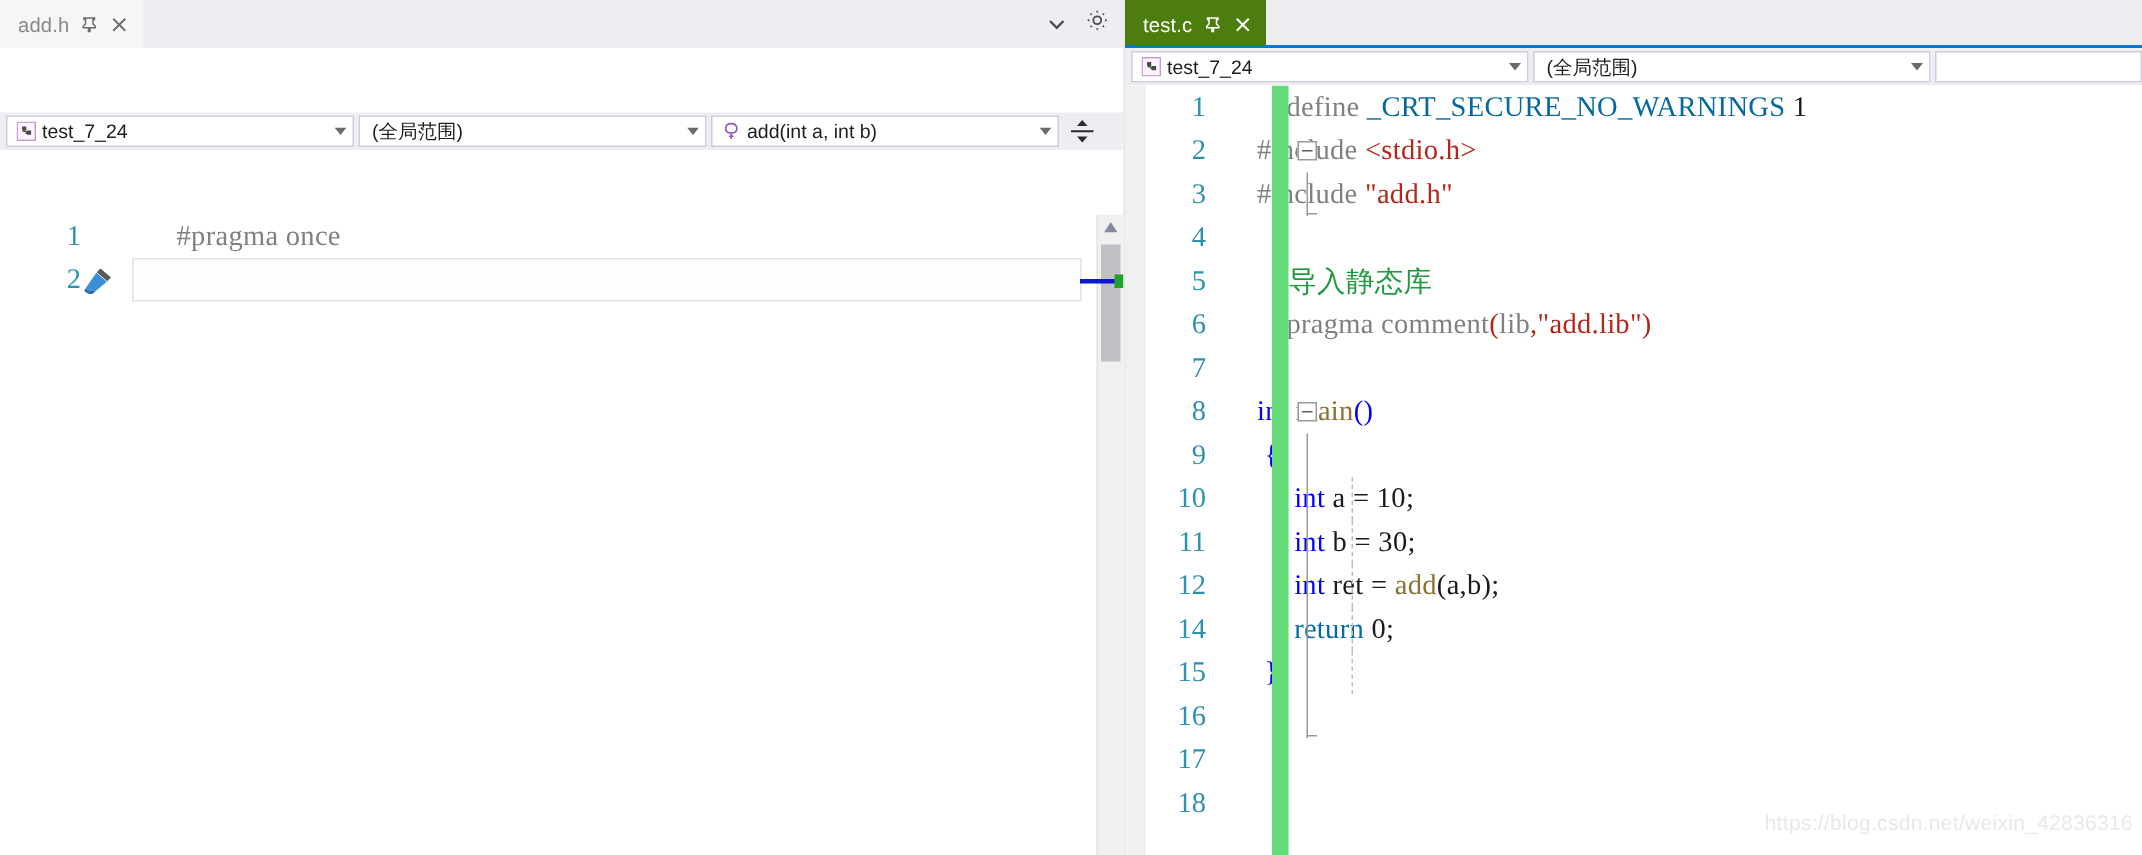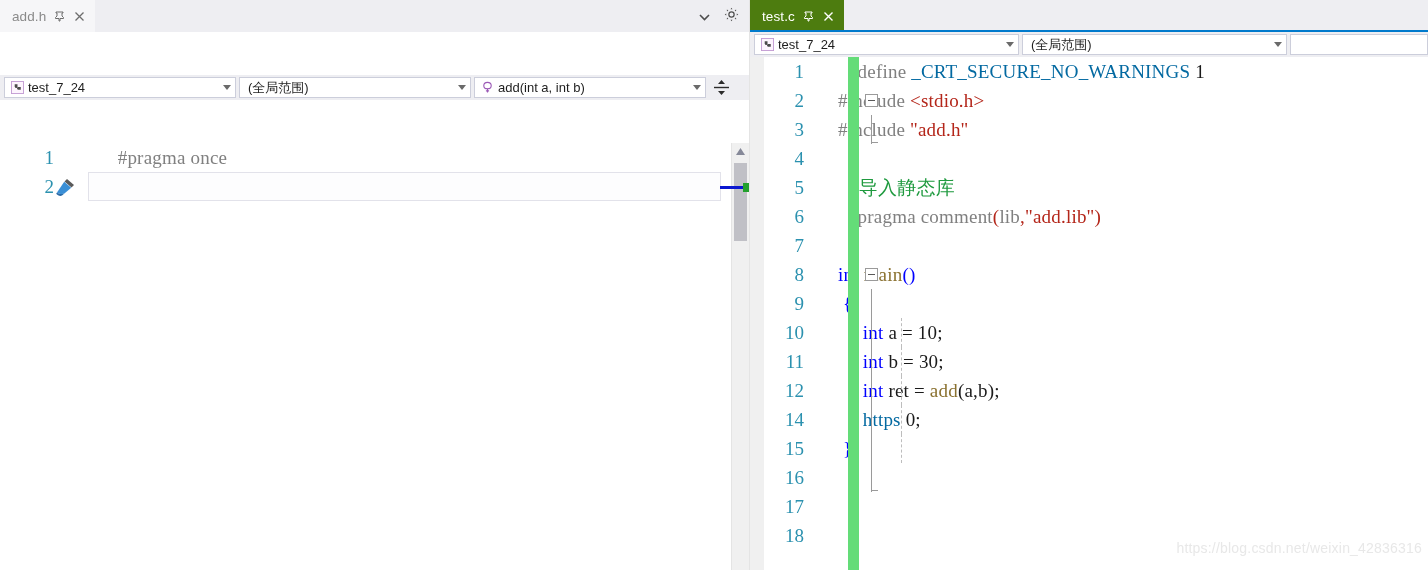--- a/index.html
+++ b/index.html
@@ -488,21 +488,21 @@
           <div class="line"><span class="lineno">3</span><span class="glyphcol"></span><span class="codetext"><span class="t-pp">#include</span><span class="t-plain"> </span><span class="t-str">"add.h"</span></span></div>
           <div class="line"><span class="lineno">4</span><span class="glyphcol"></span><span class="codetext"></span></div>
           <div class="line"><span class="lineno">5</span><span class="glyphcol"></span><span class="codetext"><span class="t-plain">  </span><span class="t-comment">//导入静态库</span></span></div>
           <div class="line"><span class="lineno">6</span><span class="glyphcol"></span><span class="codetext"><span class="t-plain">  </span><span class="t-pp">#pragma</span><span class="t-plain"> </span><span class="t-pp">comment</span><span class="t-str">(</span><span class="t-pp">lib</span><span class="t-str">,</span><span class="t-str">"add.lib"</span><span class="t-str">)</span></span></div>
           <div class="line"><span class="lineno">7</span><span class="glyphcol"></span><span class="codetext"></span></div>
           <div class="line"><span class="lineno">8</span><span class="glyphcol"></span><span class="codetext"><span class="t-key">int</span><span class="t-plain"> </span><span class="t-fn2">main</span><span class="t-key">()</span></span></div>
           <div class="line"><span class="lineno">9</span><span class="glyphcol"></span><span class="codetext"><span class="t-plain"> </span><span class="t-key">{</span></span></div>
           <div class="line"><span class="lineno">10</span><span class="glyphcol"></span><span class="codetext"><span class="t-plain">     </span><span class="t-key">int</span><span class="t-plain"> </span><span class="t-black">a</span><span class="t-black"> = </span><span class="t-num">10</span><span class="t-black">;</span></span></div>
           <div class="line"><span class="lineno">11</span><span class="glyphcol"></span><span class="codetext"><span class="t-plain">     </span><span class="t-key">int</span><span class="t-plain"> </span><span class="t-black">b</span><span class="t-black"> = </span><span class="t-num">30</span><span class="t-black">;</span></span></div>
           <div class="line"><span class="lineno">12</span><span class="glyphcol"></span><span class="codetext"><span class="t-plain">     </span><span class="t-key">int</span><span class="t-plain"> </span><span class="t-black">ret</span><span class="t-black"> = </span><span class="t-fn2">add</span><span class="t-black">(</span><span class="t-black">a</span><span class="t-black">,</span><span class="t-black">b</span><span class="t-black">);</span></span></div>
-          <div class="line"><span class="lineno">14</span><span class="glyphcol"></span><span class="codetext"><span class="t-plain">     </span><span class="t-macro">https</span><span class="t-plain"> </span><span class="t-num">0</span><span class="t-black">;</span></span></div>
+          <div class="line"><span class="lineno">14</span><span class="glyphcol"></span><span class="codetext"><span class="t-plain">     </span><span class="t-macro">return</span><span class="t-plain"> </span><span class="t-num">0</span><span class="t-black">;</span></span></div>
           <div class="line"><span class="lineno">15</span><span class="glyphcol"></span><span class="codetext"><span class="t-plain"> </span><span class="t-key">}</span></span></div>
           <div class="line"><span class="lineno">16</span><span class="glyphcol"></span><span class="codetext"></span></div>
           <div class="line"><span class="lineno">17</span><span class="glyphcol"></span><span class="codetext"></span></div>
           <div class="line"><span class="lineno">18</span><span class="glyphcol"></span><span class="codetext"></span></div>
           <div class="changebar" style="height: 522px;"></div>
           <div class="foldmark" style="top: 37px;"></div>
           <div class="foldline" style="top: 58px; height: 29px;"></div>
           <div class="foldline-end" style="top: 85px;"></div>
           <div class="foldmark" style="top: 211px;"></div>
           <div class="foldline" style="top: 232px; height: 29px;"></div>

